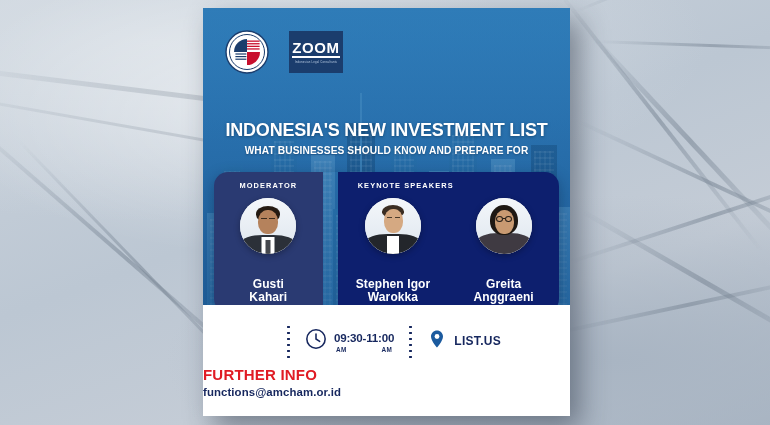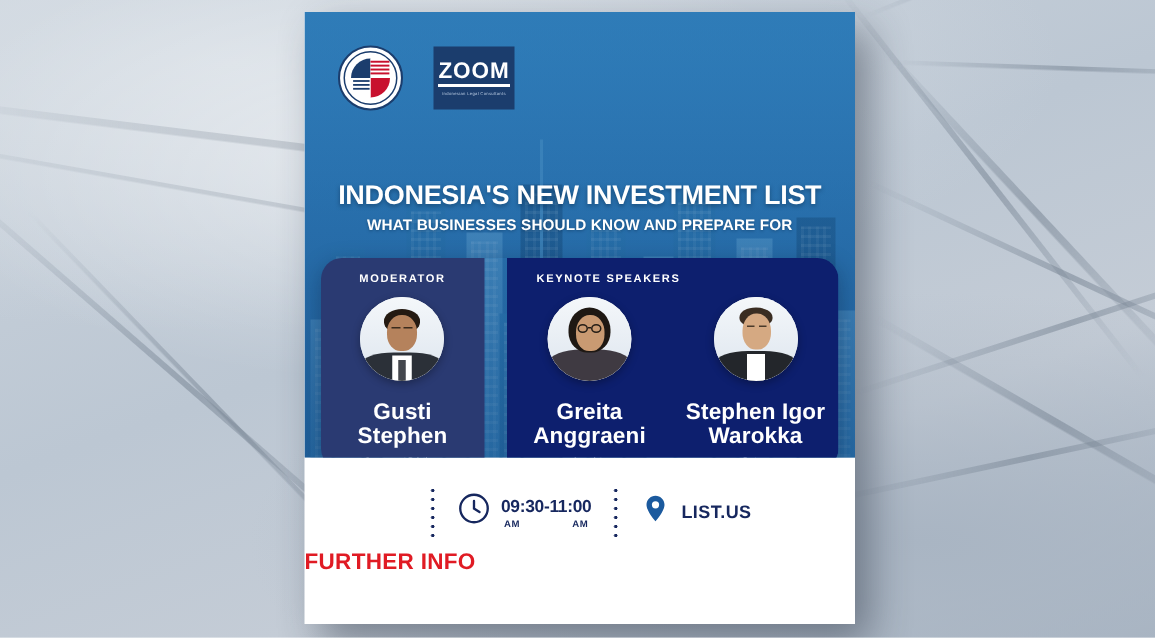--- a/index.html
+++ b/index.html
@@ -118,22 +118,22 @@
   .avatar .bg { position: absolute; inset: 0; background: linear-gradient(180deg, #f4f7fa 0%, #dde5ee 100%); }
   .avatar .hair { position: absolute; border-radius: 50% 50% 45% 45%; }
   .avatar .face { position: absolute; border-radius: 48% 48% 46% 46%; }
   .avatar .torso { position: absolute; bottom: 0; left: 50%; transform: translateX(-50%); border-radius: 40% 40% 0 0; }
   .avatar .shirt { position: absolute; bottom: 0; left: 50%; transform: translateX(-50%); background: #ffffff; }
   .avatar .tie { position: absolute; bottom: 0; left: 50%; transform: translateX(-50%); }
   .avatar .glass { position: absolute; border: 1.2px solid #241d16; border-radius: 50%; }
   .avatar .glbar { position: absolute; height: 1.2px; background: #241d16; }
 
   .p-name {
-    color: #ffffff; font-weight: 700; font-size: 15px; line-height: 1.06;
-    margin-top: 13px; letter-spacing: .1px;
+    color: #ffffff; font-weight: 700; font-size: 12px; line-height: 1.06;
+    margin-top: 24px; letter-spacing: .1px;
   }
   .p-role {
     color: #e7ecf6; font-weight: 700; font-size: 4.4px; line-height: 1.38;
     margin-top: 5px; letter-spacing: .15px;
   }
 
   
   .info {
     position: absolute; left: 0; right: 0; top: 305px; height: 56px;
     display: flex; align-items: center; justify-content: center; gap: 0;
@@ -252,70 +252,70 @@
             <div class="torso" style="width:54px; height:19px; background:#2b3038;"></div>
             <div class="shirt" style="width:13px; height:17px;"></div>
             <div class="tie" style="width:5px; height:14px; background:#44474d;"></div>
             <div class="hair" style="left:16px; top:8px; width:24px; height:16px; background:#241a12;"></div>
             <div class="face" style="left:18px; top:12px; width:20px; height:24px; background:#b5825c;"></div>
             <div class="glbar" style="left:21px; top:20px; width:6px; background:#3a2a1c;"></div>
             <div class="glbar" style="left:29px; top:20px; width:6px; background:#3a2a1c;"></div>
           </div>
           <div class="p-name">
             <span>Gusti</span><br>
-            <span>Stephen</span>
+            <span>Kahari</span>
           </div>
           <div class="p-role">
             <span>Government Relations</span><br>
             <span>Director</span><br>
             <span>AmCham Indonesia</span>
           </div>
         </div>
       </div>
 
       <div class="sp-col-key">
         <div class="sp-head">KEYNOTE SPEAKERS</div>
+
+        <div class="person">
+          <div class="avatar">
+            <div class="bg"></div>
+            <div class="torso" style="width:54px; height:20px; background:#23262b;"></div>
+            <div class="shirt" style="width:12px; height:18px;"></div>
+            <div class="hair" style="left:17px; top:7px; width:22px; height:13px; background:#3a2d22;"></div>
+            <div class="face" style="left:19px; top:11px; width:19px; height:24px; background:#d5a982;"></div>
+            <div class="glbar" style="left:22px; top:19px; width:5px; background:#4a3a2a;"></div>
+            <div class="glbar" style="left:30px; top:19px; width:5px; background:#4a3a2a;"></div>
+          </div>
+          <div class="p-name">
+            <span>Stephen Igor</span><br>
+            <span>Warokka</span>
+          </div>
+          <div class="p-role">
+            <span>Partner</span><br>
+            <span>SSEK Indonesian</span><br>
+            <span>Legal Consultants</span>
+          </div>
+        </div>
 
         <div class="person">
           <div class="avatar">
             <div class="bg"></div>
             <div class="torso" style="width:54px; height:21px; background:#3f3a42;"></div>
             <div class="hair" style="left:14px; top:7px; width:28px; height:30px; background:#1e1813;"></div>
             <div class="face" style="left:19px; top:12px; width:19px; height:24px; background:#c99a72;"></div>
             <div class="glass" style="left:20px; top:18px; width:7px; height:6px;"></div>
             <div class="glass" style="left:29px; top:18px; width:7px; height:6px;"></div>
             <div class="glbar" style="left:27px; top:20px; width:2px;"></div>
           </div>
           <div class="p-name">
             <span>Greita</span><br>
             <span>Anggraeni</span>
           </div>
           <div class="p-role">
             <span>Associate</span><br>
-            <span>SSEK Indonesian</span><br>
-            <span>Legal Consultants</span>
-          </div>
-        </div>
-
-        <div class="person">
-          <div class="avatar">
-            <div class="bg"></div>
-            <div class="torso" style="width:54px; height:20px; background:#23262b;"></div>
-            <div class="shirt" style="width:12px; height:18px;"></div>
-            <div class="hair" style="left:17px; top:7px; width:22px; height:13px; background:#3a2d22;"></div>
-            <div class="face" style="left:19px; top:11px; width:19px; height:24px; background:#d5a982;"></div>
-            <div class="glbar" style="left:22px; top:19px; width:5px; background:#4a3a2a;"></div>
-            <div class="glbar" style="left:30px; top:19px; width:5px; background:#4a3a2a;"></div>
-          </div>
-          <div class="p-name">
-            <span>Stephen Igor</span><br>
-            <span>Warokka</span>
-          </div>
-          <div class="p-role">
-            <span>Partner</span><br>
             <span>SSEK Indonesian</span><br>
             <span>Legal Consultants</span>
           </div>
         </div>
       </div>
     </div>
   </div>
 
   <div class="info">
 
@@ -346,15 +346,16 @@
           <path d="M12 1.8c-4 0-7.2 3.2-7.2 7.2 0 5.3 7.2 13.2 7.2 13.2s7.2-7.9 7.2-13.2c0-4-3.2-7.2-7.2-7.2z" fill="#1b5a9e"></path>
           <circle cx="12" cy="9" r="2.9" fill="#ffffff"></circle>
         </svg>
       </span>
       <span class="zoom-txt">LIST.US</span>
     </div>
   </div>
 
   <div class="footer">
     <div class="fi-title">FURTHER INFO</div>
+    <div class="fi-mail">functions@amcham.or.id</div>
   </div>
 
 </div>
 
 </body></html>

